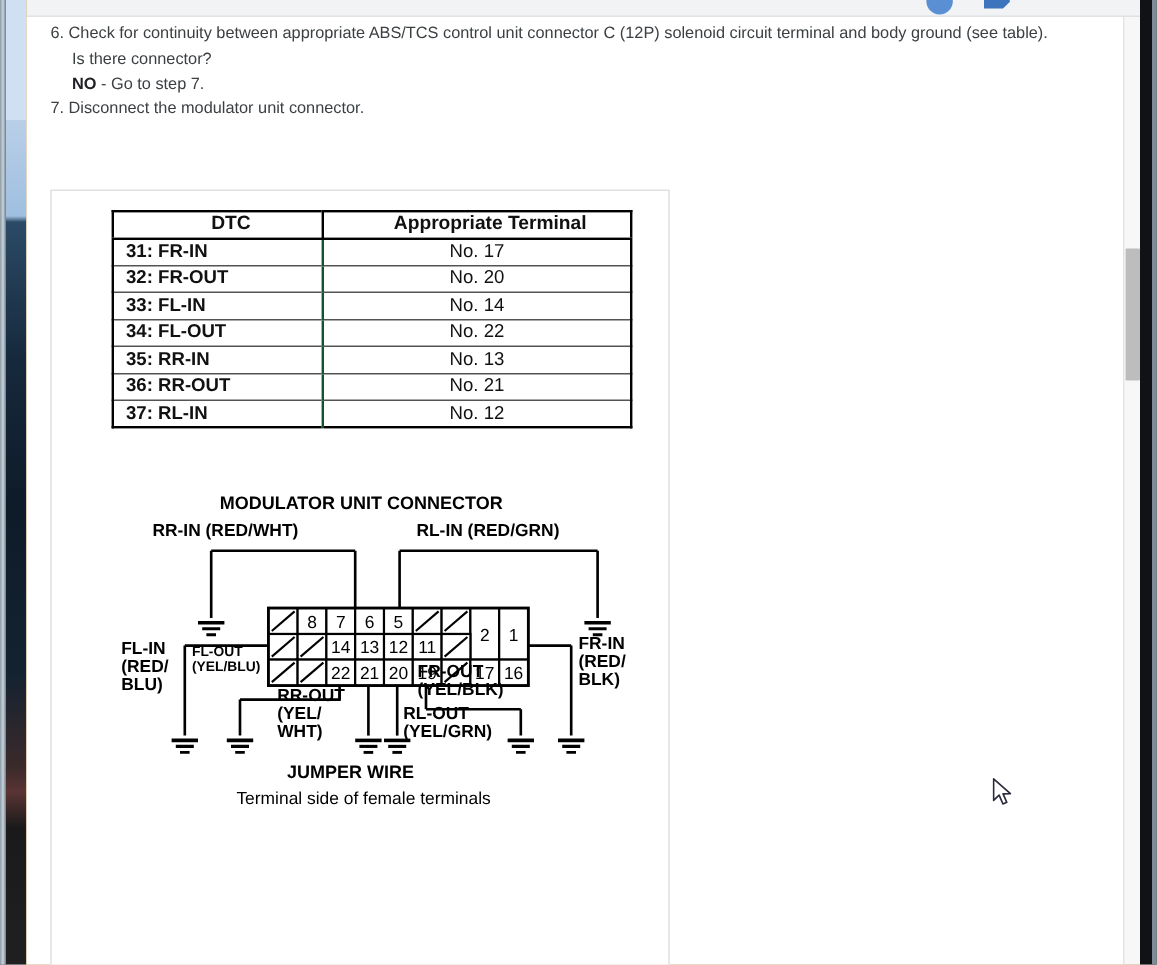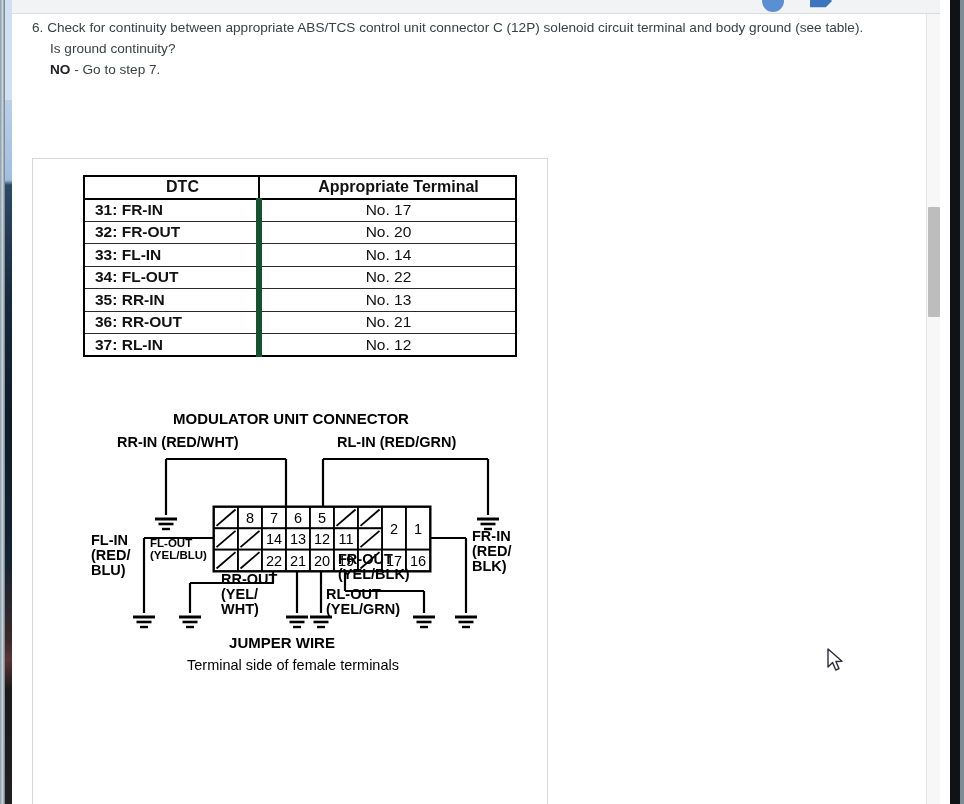--- a/index.html
+++ b/index.html
@@ -31,21 +31,21 @@
     position:absolute; right:0; top:0; width:14px; height:804px;
     background:#111216;
   }
   #bg-right-edge {
     position:absolute; right:0; top:0; width:4px; height:804px;
     background:#7f8b95;
   }
 
   
   #browser-window {
-    position:absolute; left:12px; top:0; width:928px; height:804px;
+    position:absolute; left:22px; top:0; width:928px; height:804px;
     background:#a16207;
   }
 
   
   #toolbar {
     position:absolute; left:0; top:0; width:928px; height:14px;
     background:#f1f3f4; border-bottom:1px solid #dadce0;
     overflow:hidden;
   }
   #toolbar-icons {
@@ -110,21 +110,21 @@
     height:22.5px;
     font-family:"Liberation Sans", sans-serif;
   }
   #dtc-table th {
     font-weight:700; text-align:center; font-size:16px;
     border-bottom:2px solid #000;
     padding-left:28px;
   }
   #dtc-table td.c-dtc { text-align:left; font-weight:700; width:175px; padding-left:10px;}
   #dtc-table td.c-term { text-align:center; font-weight:400; }
-  #dtc-table tr td:first-child { border-right:6px solid #14532d; }
+  #dtc-table tr td:first-child { border-right:2px solid #14532d; }
   #dtc-table tr th:first-child { border-right:2px solid #000; }
 
   
   #wiring { position:absolute; left:0; top:248px; width:516px; height:340px; }
   #wiring svg { display:block; }
 </style>
 </head>
 <body>
 
 <div id="bg-left-strip"></div>
@@ -141,24 +141,28 @@
     </div>
   </div>
 
   <div id="content">
 
     <div id="question-block">
       <div class="q-line">
         <span class="q-num">6.</span>
         <span>Check for continuity between appropriate ABS/TCS control unit connector C (12P) solenoid circuit terminal and body ground (see table).</span>
       </div>
-      <div class="q-line q-indent">Is ground continuity?</div>
+      <div class="q-line q-indent">Is there connector?</div>
       <div class="q-line q-indent">
         <span class="q-strong">NO</span>
         <span>- Go to step 7.</span>
+      </div>
+      <div class="q-line">
+        <span class="q-num">7.</span>
+        <span>Disconnect the modulator unit connector.</span>
       </div>
     </div>
 
     <div id="manual-panel">
       <div id="manual-inner">
 
         <table id="dtc-table">
           <thead>
             <tr>
               <th>DTC</th>

